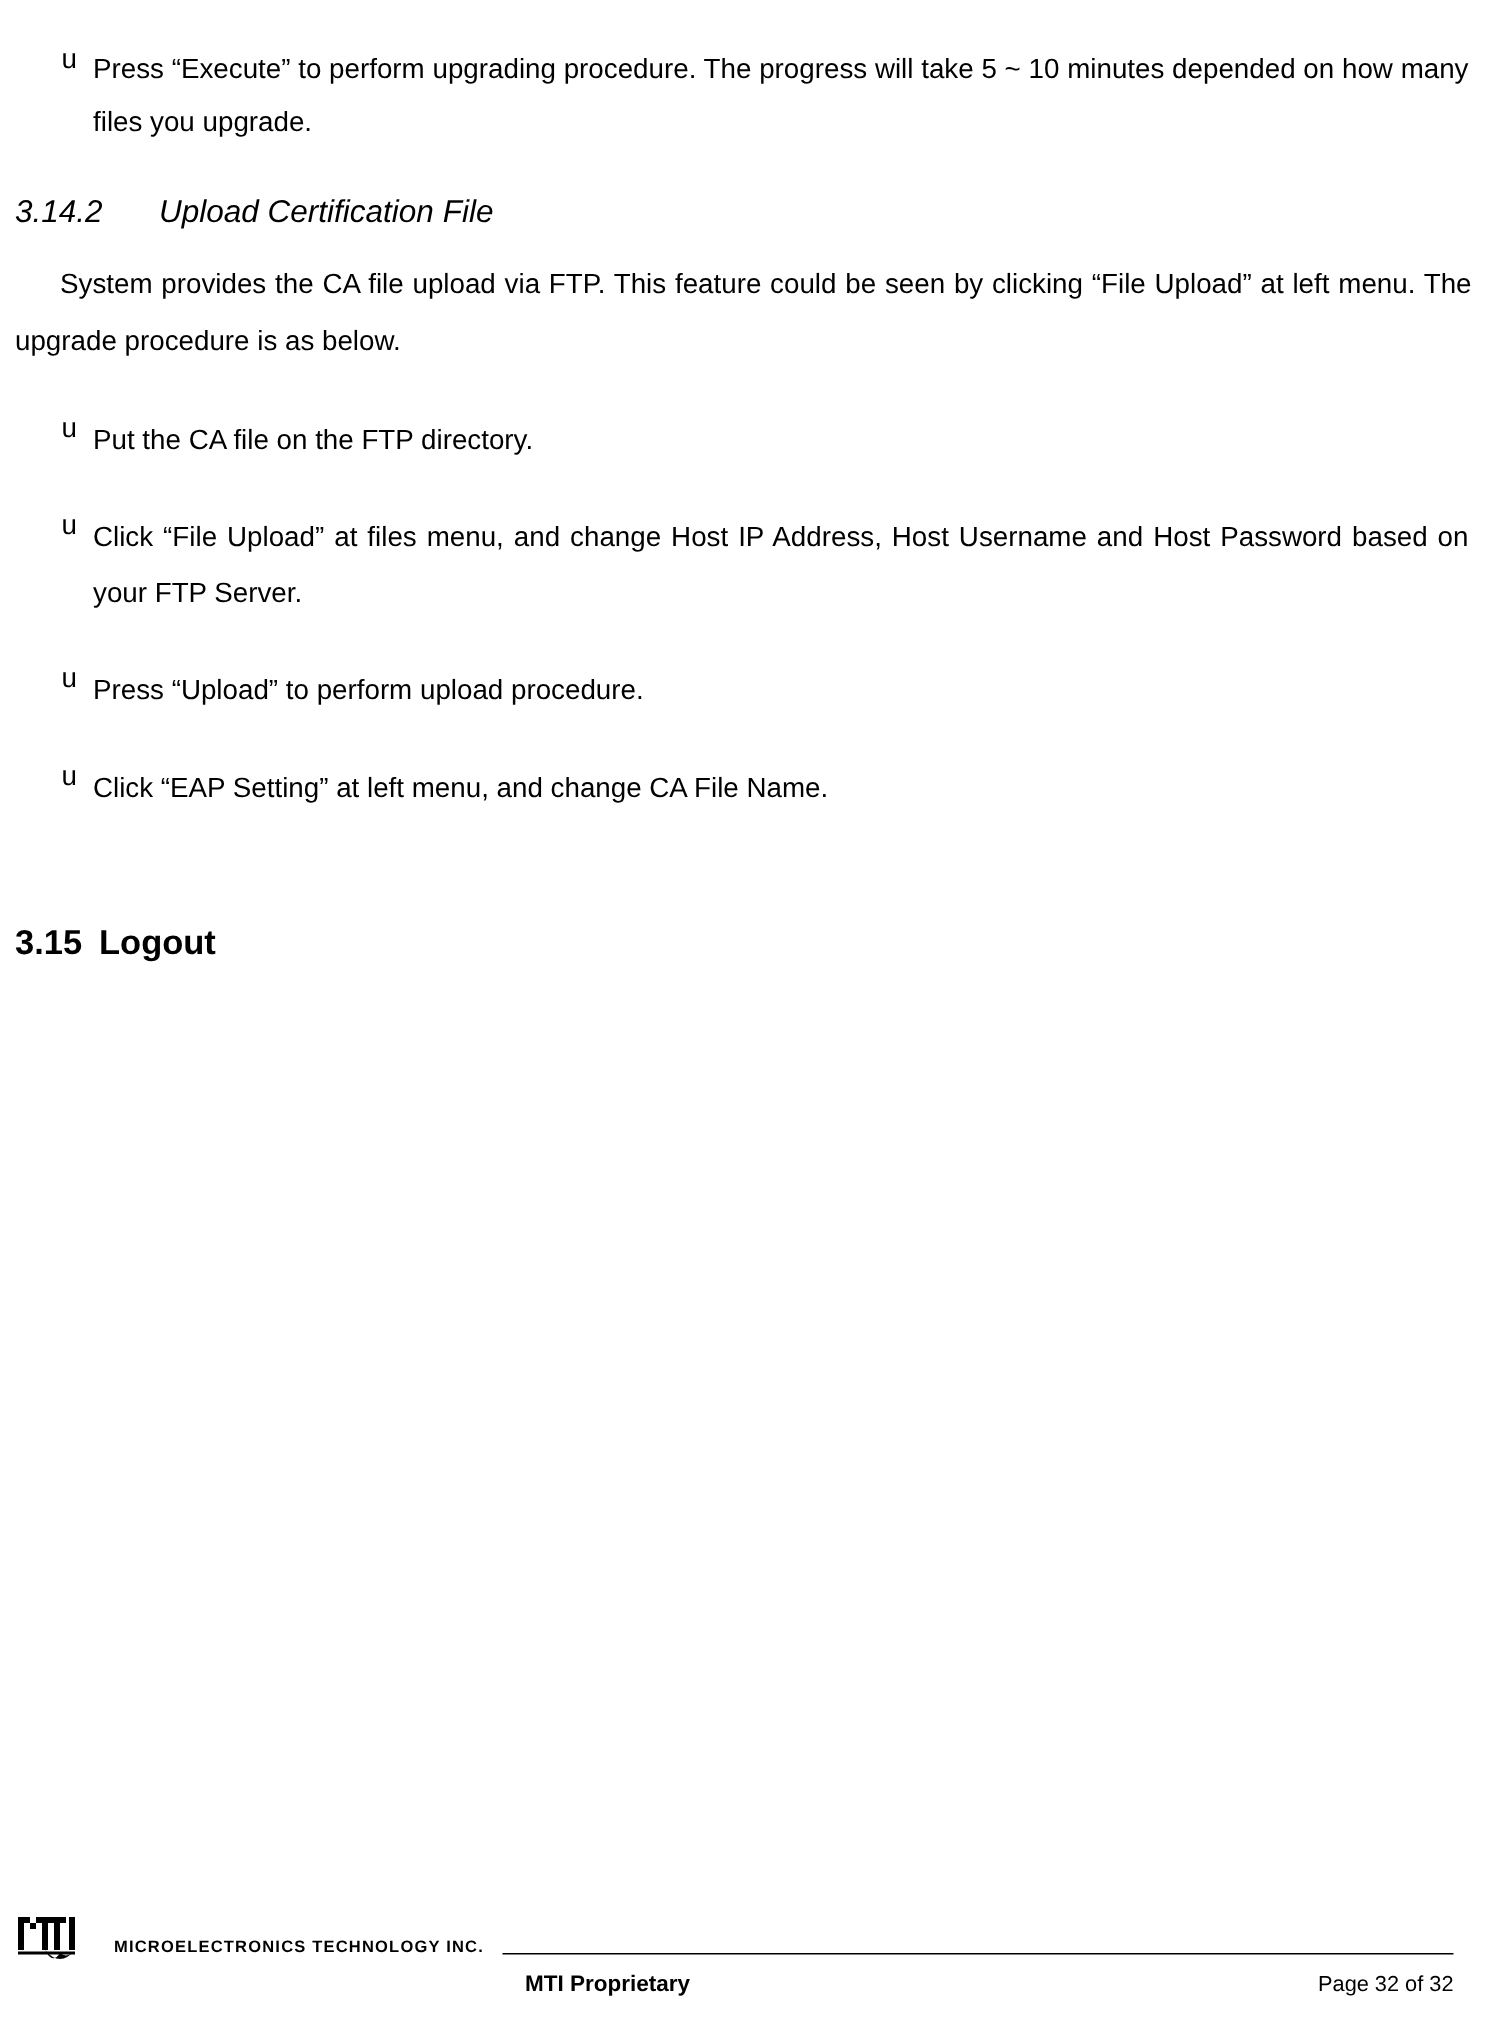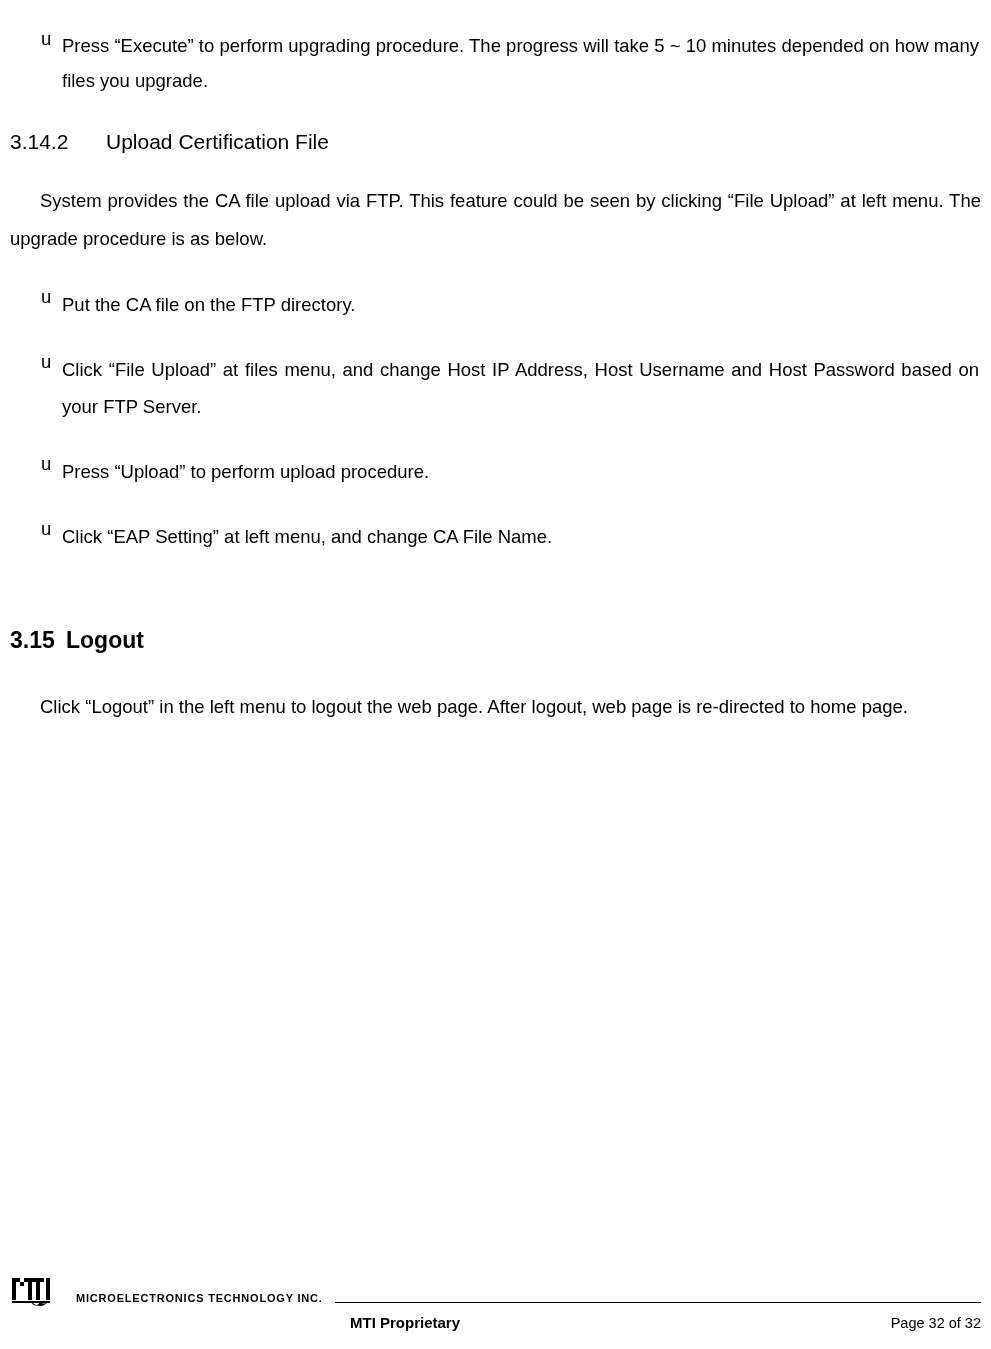--- a/index.html
+++ b/index.html
@@ -38,42 +38,43 @@
       line-height: 2.0;
       text-align: justify;
       padding-left: 8px;
       padding-right: 2px;
     }
     .bullet-text.first { line-height: 1.9; }
     .h3 {
       font-size: 21px;
       font-weight: normal;
       margin-top: 32px;
-      margin-bottom: 28px;
+      margin-bottom: 16px;
+      font-style: italic;
     }
     .h3 .num { display: inline-block; width: 96px; }
     .h2 {
       font-size: 23px;
       font-weight: bold;
       margin-top: 72px;
       margin-bottom: 34px;
     }
     .h2 .num { display: inline-block; width: 56px; }
     .h2.tight { margin-top: 26px; }
     .para {
       font-size: 18.5px;
       line-height: 2.05;
       text-align: justify;
       margin-bottom: 6px;
     }
     .para.indent { text-indent: 30px; }
     .footer {
       position: absolute;
       left: 10px;
-      right: 10px;
+      right: 22px;
       bottom: 18px;
     }
     .footer-top {
       display: flex;
       align-items: flex-end;
       gap: 8px;
       margin-bottom: 2px;
     }
     .logo {
       flex-shrink: 0;
@@ -144,21 +145,20 @@
 
     <div class="bullet-row wide">
       <div class="bullet">u</div>
       <div class="bullet-text">Click “EAP Setting” at left menu, and change CA File Name.</div>
     </div>
 
     <div class="h2">
       <span class="num">3.15</span><span>Logout</span>
     </div>
 
-    <p class="para indent">Click “Logout” in the left menu to logout the web page. After logout, web page is re-directed to home page.</p>
 
 
 
   </div>
 
   <div class="footer">
     <div class="footer-top">
       <div class="logo">
         <svg viewBox="0 0 58 40" width="58" height="40">
           <g fill="#000">

